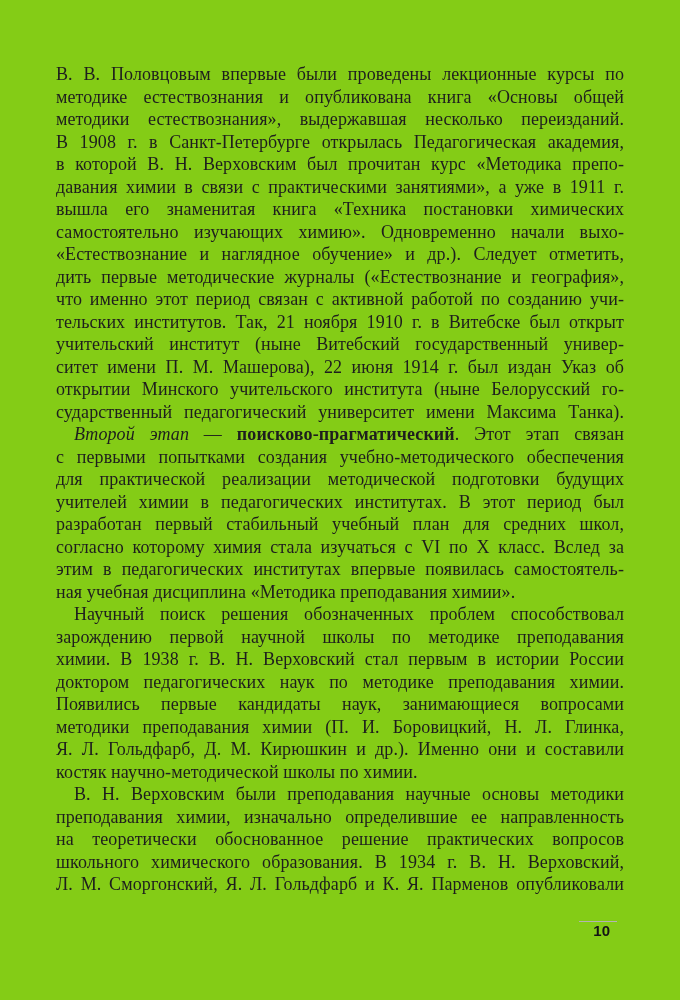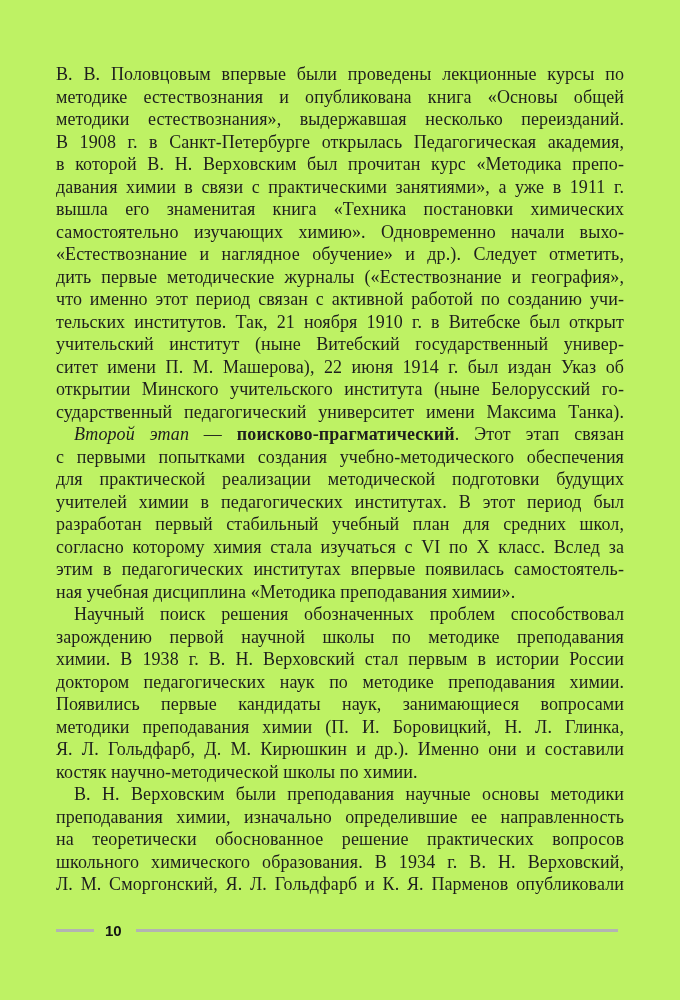--- a/index.html
+++ b/index.html
@@ -5,21 +5,21 @@
   html, body {
     margin: 0;
     padding: 0;
     background: #ffffff;
     font-family: "Liberation Serif", serif;
   }
   .page {
     position: relative;
     width: 680px;
     height: 1000px;
-    background: #bef264;
+    background: #84cc16;
     overflow: hidden;
   }
   .text-block {
     position: absolute;
     left: 56px;
     right: 56px;
     top: 63px;
   }
   .line {
     font-size: 18px;
@@ -37,21 +37,22 @@
   }
   .seg-italic { font-style: italic; margin-top: 24px; }
   .seg-bold   { font-weight: bold; margin-top: 23px; }
   .page-footer {
     position: absolute;
     left: 56px;
     right: 56px;
     top: 921px;
     height: 18px;
     display: flex;
-    align-items: center;
+    align-items: flex-end;
+    flex-direction: column;
   }
   .rule {
     height: 3px;
     background: #b3b3b3;
   }
   .rule-left {
     width: 38px;
     margin-right: 7px;
   }
   .page-num {

